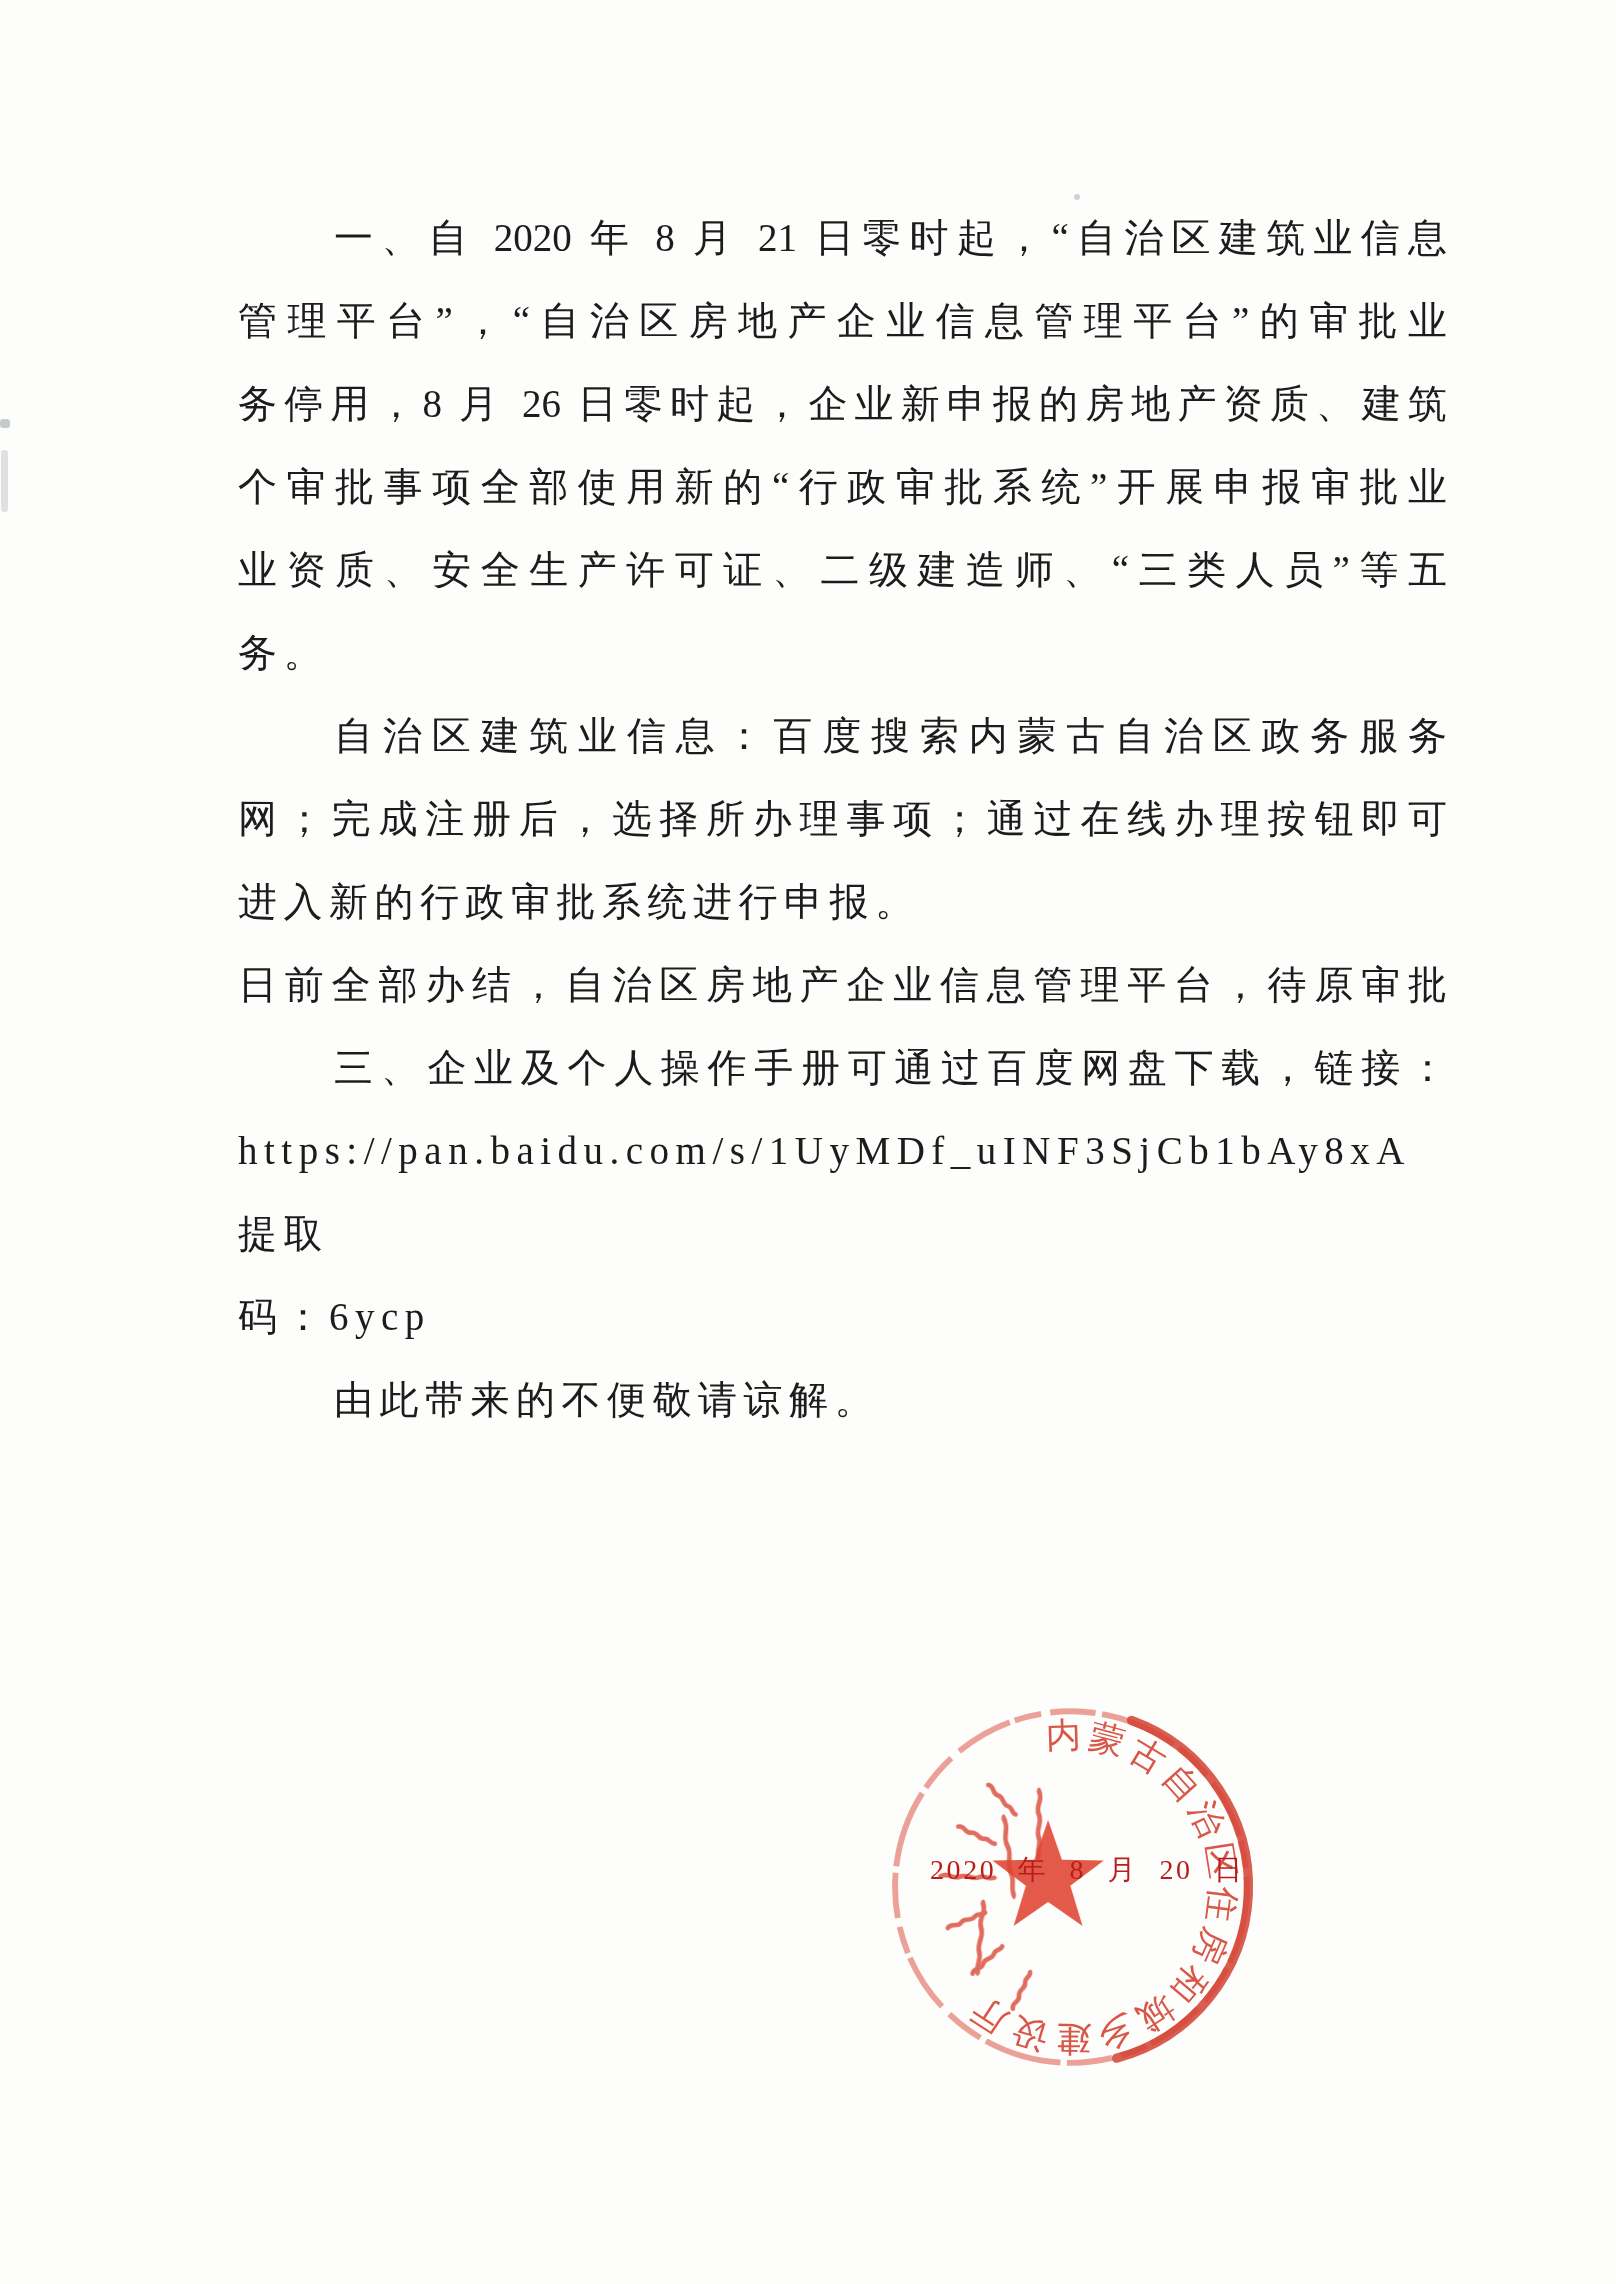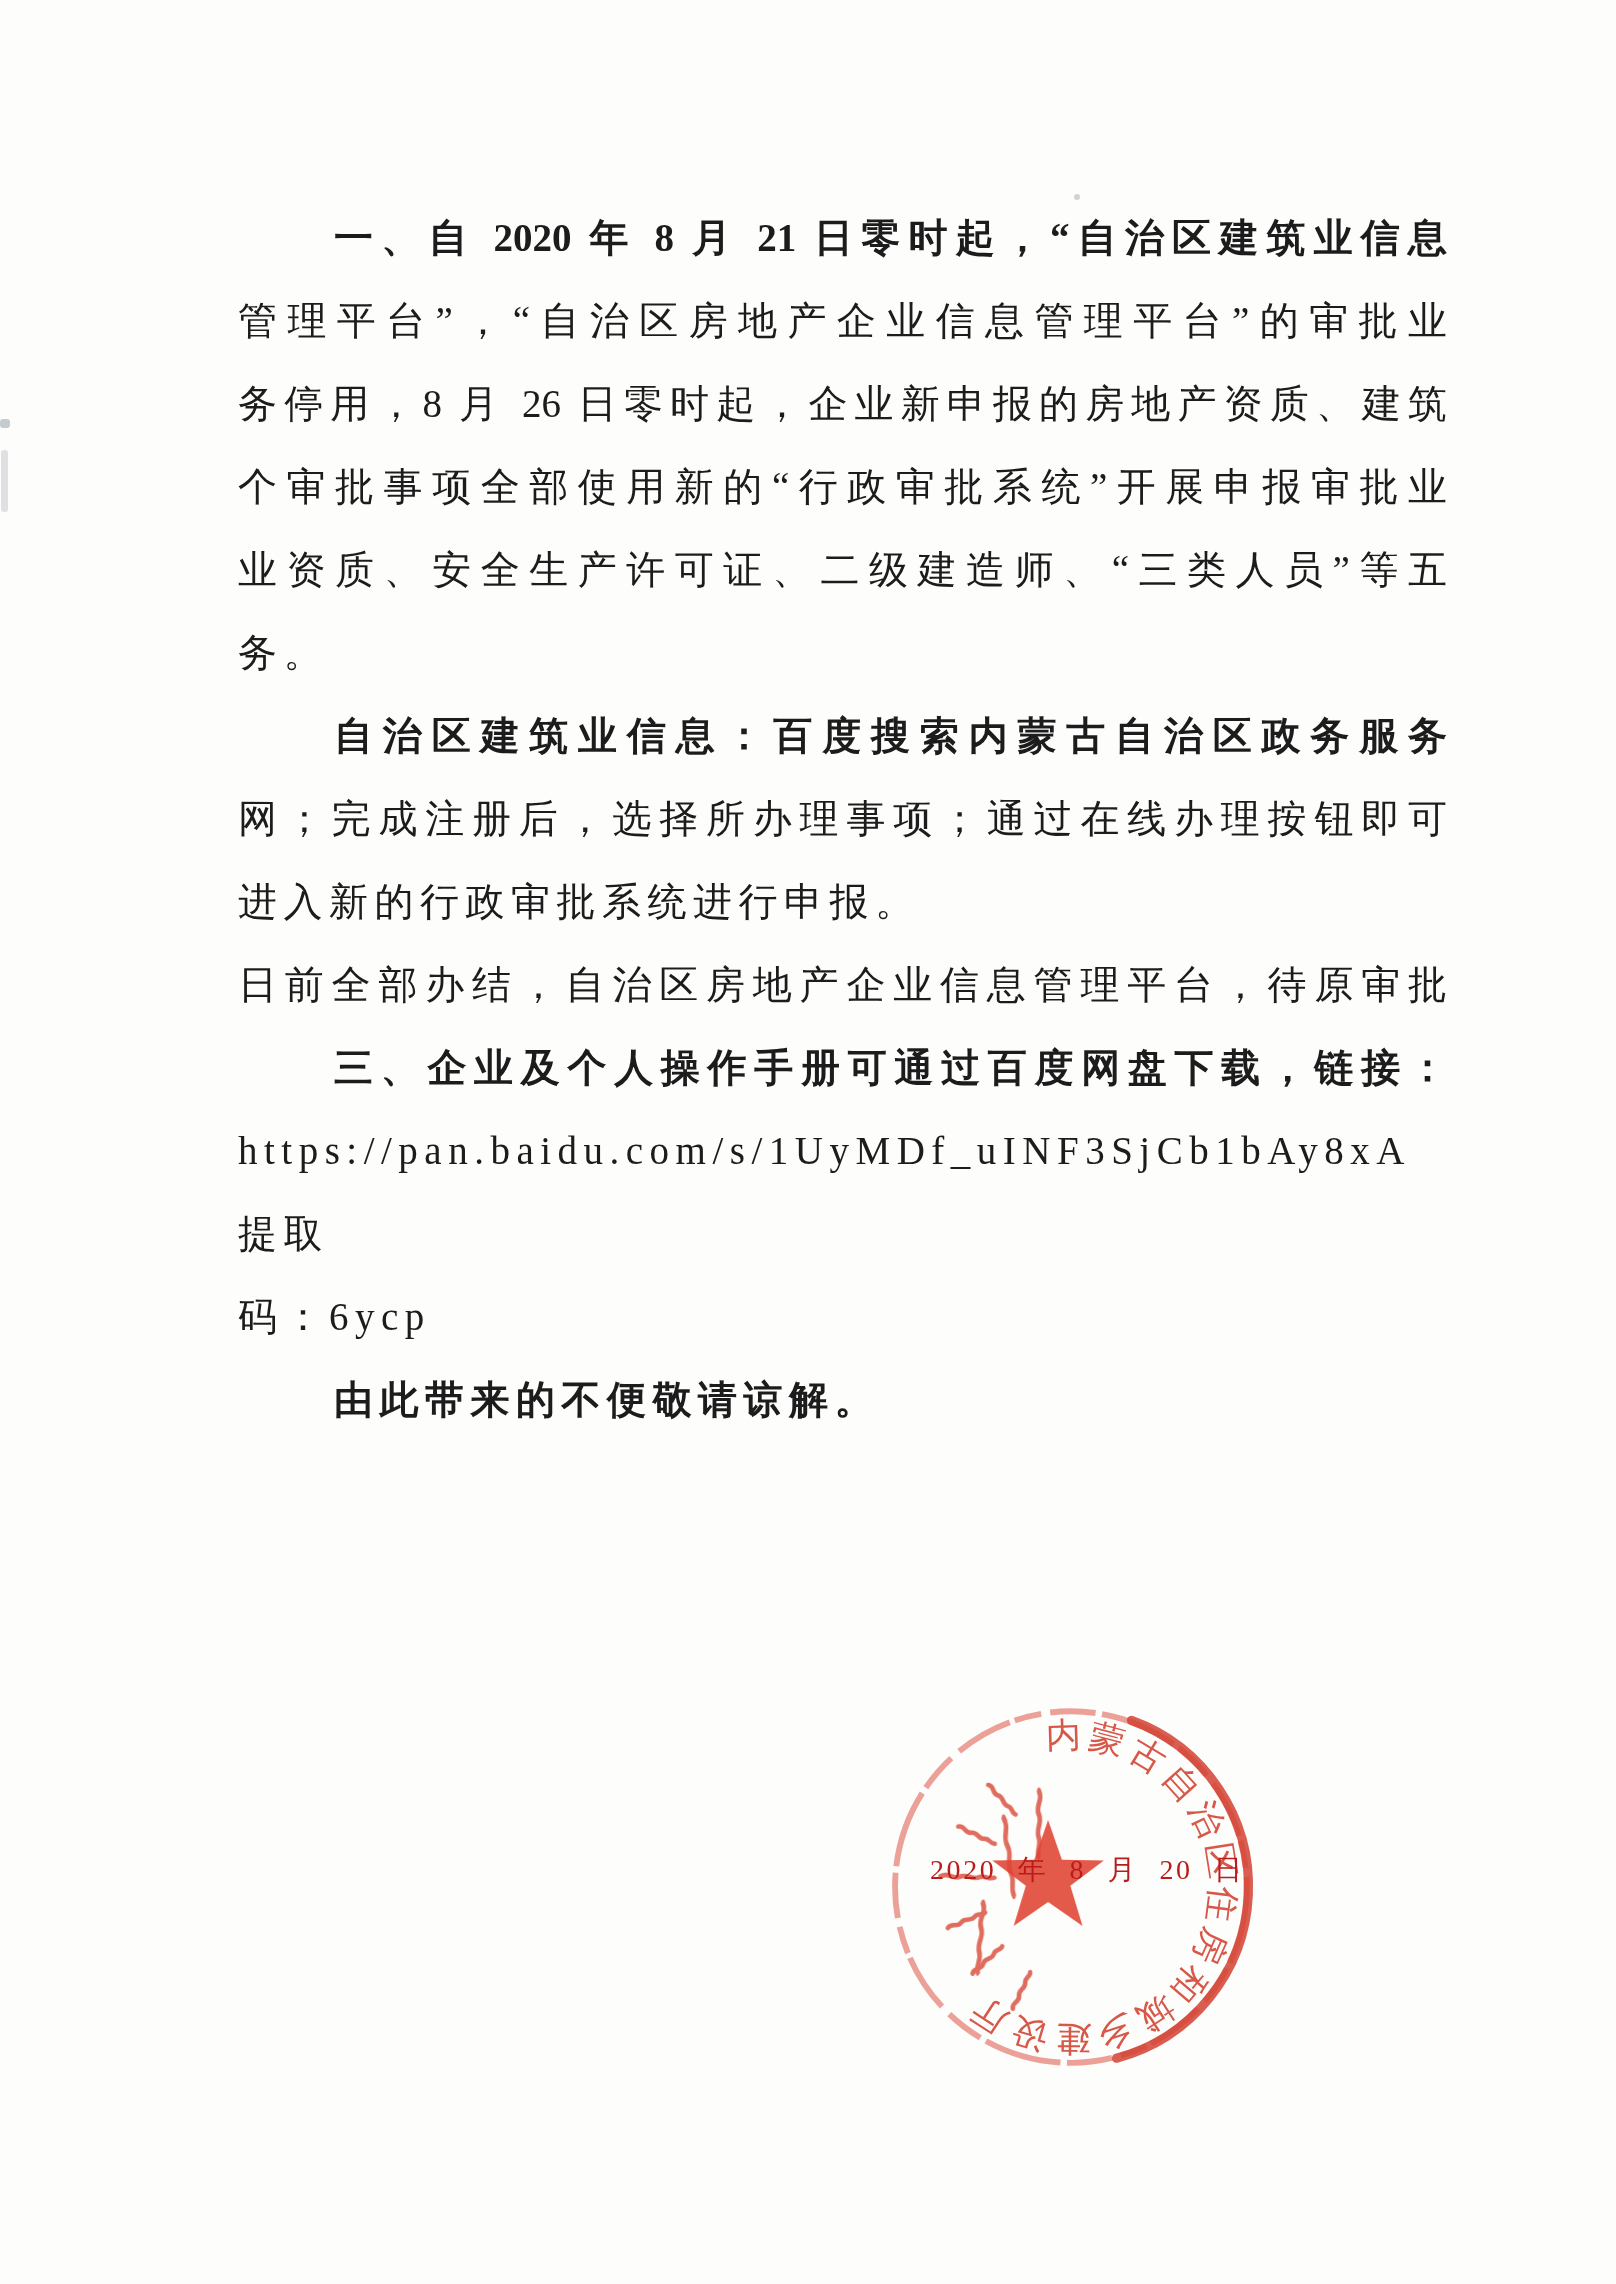--- a/index.html
+++ b/index.html
@@ -10,21 +10,21 @@
   .doc-text{
     position:absolute;left:238px;top:196px;width:1209px;
     color:#1c1c1c;font-size:39px;line-height:83px;
   }
   .line{
     text-align:justify;text-align-last:justify;
   }
   .line.end{
     text-align:left;text-align-last:left;letter-spacing:6.5px;
   }
-  .line.indent{padding-left:96px;font-weight:bold;}
+  .line.indent{padding-left:96px;}
   .date-line{
     position:absolute;left:930px;top:1851px;z-index:4;
     font-size:28px;color:#b91c1c;letter-spacing:2.6px;word-spacing:11.7px;
     white-space:nowrap;
   }
   .seal{
     position:absolute;left:885px;top:1708px;width:373px;height:362px;
     z-index:3;opacity:.93;
   }
   .artifact{position:absolute;background:#98a0a6;border-radius:3.3px;}

